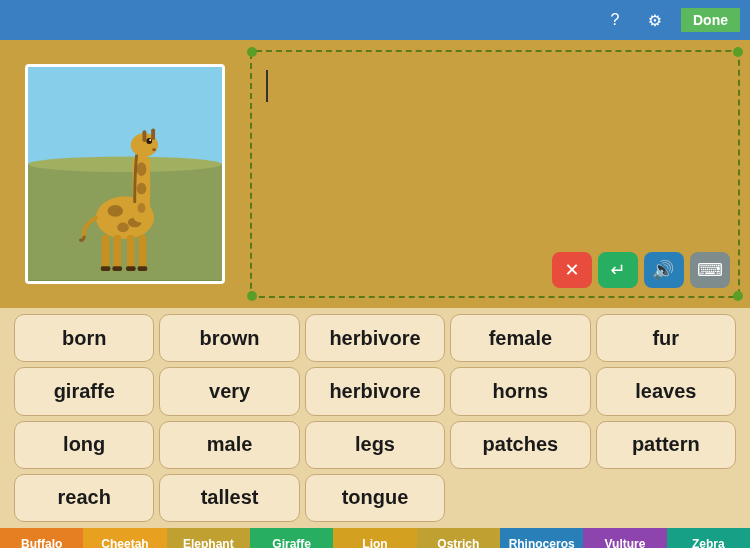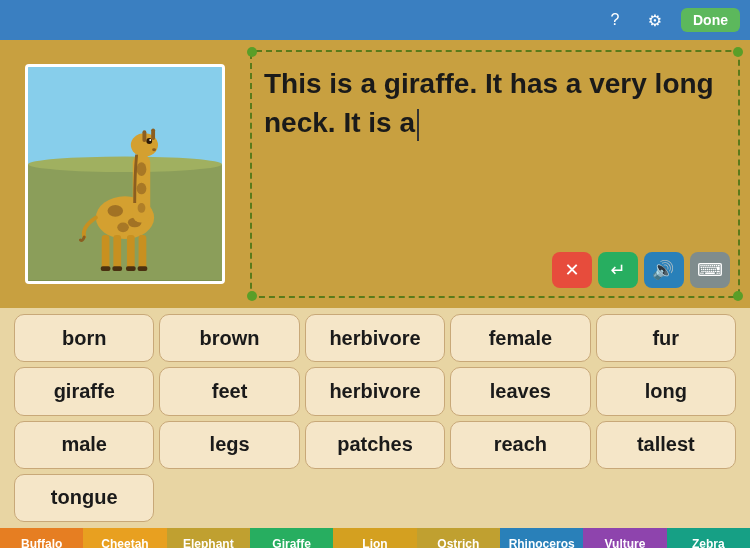--- a/index.html
+++ b/index.html
@@ -29,21 +29,21 @@
       align-items: center;
       justify-content: center;
       color: white;
       font-size: 16px;
       cursor: pointer;
     }
     #done-btn {
       background: #5cb85c;
       color: white;
       border: none;
-      border-radius: 6px;
+      border-radius: 1px;
       padding: 4px 12px;
       font-size: 14px;
       font-weight: bold;
       cursor: pointer;
     }
 
     
     #main-area {
       display: flex;
       flex-direction: row;
@@ -254,46 +254,48 @@
   </div>
 
   <div id="text-section" style="position:relative;">
 
     <div class="corner-dot" style="top:-5px;left:-5px;"></div>
     <div class="corner-dot" style="top:-5px;right:-5px;"></div>
     <div class="corner-dot" style="bottom:-5px;left:-5px;"></div>
     <div class="corner-dot" style="bottom:-5px;right:-5px;"></div>
 
     <div id="text-content">
-      <span>This is a giraffe. It has a very long neck. It is a</span><span id="text-cursor"></span>
+      <span id="text-cursor"></span>
     </div>
 
     <div id="action-buttons">
       <button class="action-btn action-btn-red" title="Delete">✕</button>
       <button class="action-btn action-btn-green" title="Enter">↵</button>
       <button class="action-btn action-btn-blue" title="Speak">🔊</button>
       <button class="action-btn action-btn-gray" title="Keyboard">⌨</button>
     </div>
   </div>
 </div>
 
 <div id="word-grid">
 <div class="word-tile">born</div>
     <div class="word-tile">brown</div>
     <div class="word-tile">herbivore</div>
     <div class="word-tile">female</div>
     <div class="word-tile">fur</div>
     <div class="word-tile">giraffe</div>
-    <div class="word-tile">feet</div>
+    <div class="word-tile">very</div>
     <div class="word-tile">herbivore</div>
+    <div class="word-tile">horns</div>
     <div class="word-tile">leaves</div>
     <div class="word-tile">long</div>
     <div class="word-tile">male</div>
     <div class="word-tile">legs</div>
     <div class="word-tile">patches</div>
+    <div class="word-tile">pattern</div>
     <div class="word-tile">reach</div>
     <div class="word-tile">tallest</div>
     <div class="word-tile">tongue</div>
   </div>
 
 <div id="animal-tabs">
 <div class="animal-tab tab-buffalo">Buffalo</div>
     <div class="animal-tab tab-cheetah">Cheetah</div>
     <div class="animal-tab tab-elephant">Elephant</div>
     <div class="animal-tab tab-giraffe">Giraffe</div>

